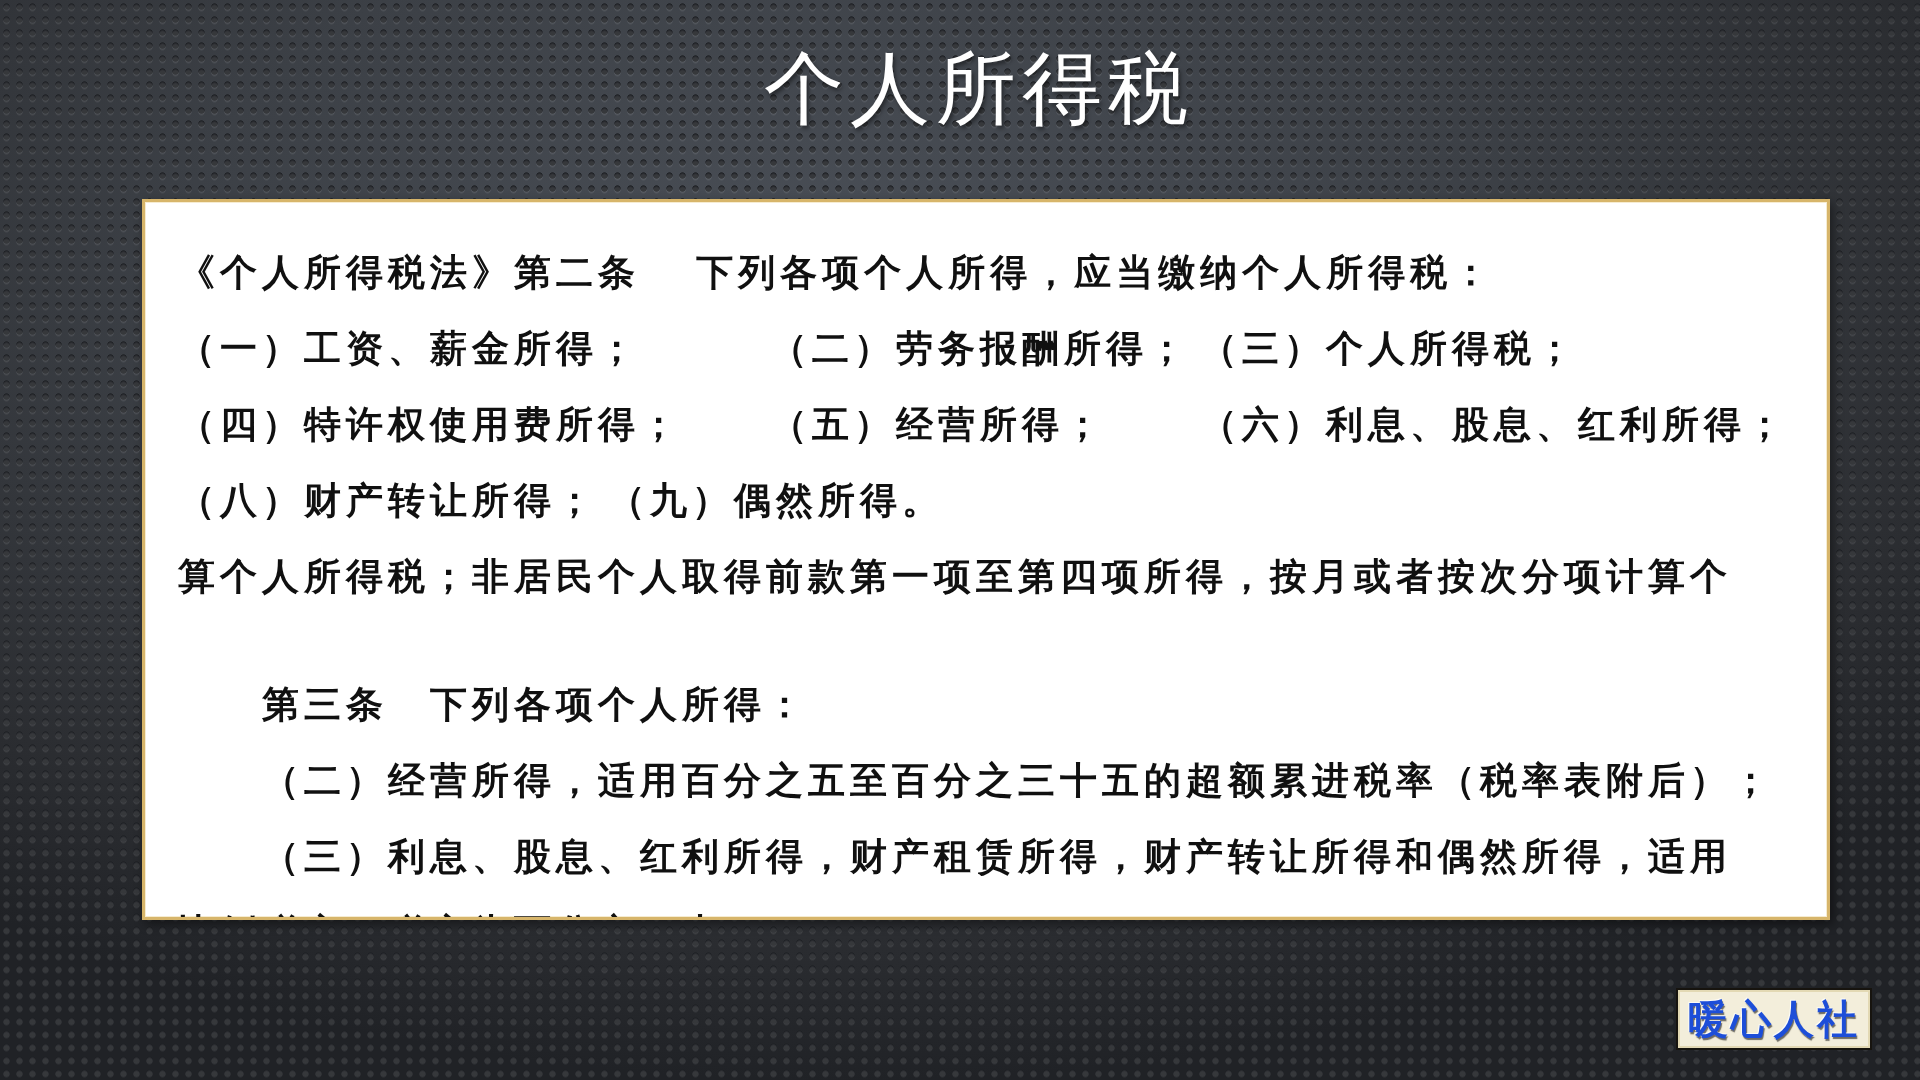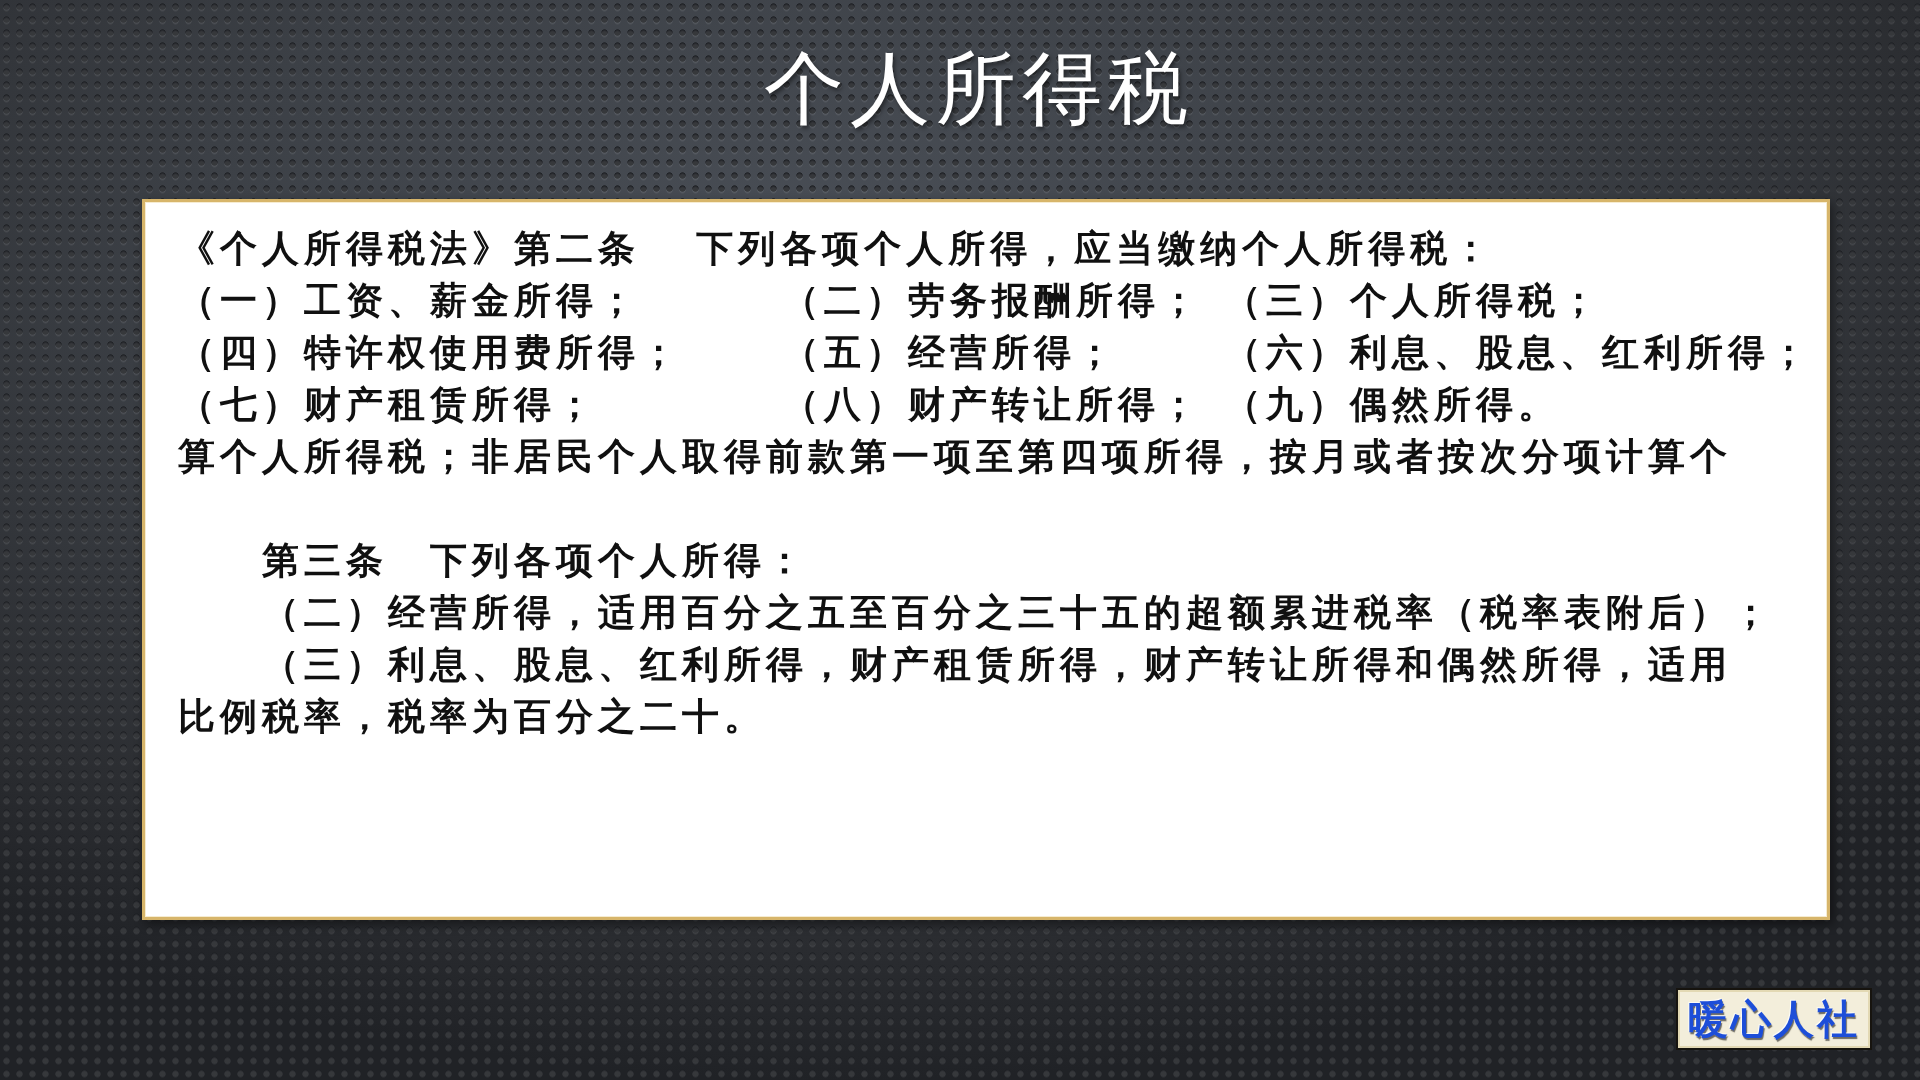--- a/index.html
+++ b/index.html
@@ -29,22 +29,22 @@
     border:3px solid #d7b56a;
     box-shadow:0 0 0 1px #f6ecd2 inset, 3px 4px 10px rgba(0,0,0,0.45);
     padding:21px 30px 0 33px;
     overflow:hidden;
     font-family:"Liberation Serif", serif;
     font-weight:bold;
     color:#101010;
     font-size:37px;
     letter-spacing:5px;
   }
-  .law-line{height:52px; line-height:52px; white-space:nowrap;}
-  .cols{display:flex;gap:12px;}
+  .law-line{height:52px; line-height:52px; white-space:nowrap;margin-top:24px;}
+  .cols{display:flex;}
   .cols .c1{width:592px; flex:0 0 auto;}
   .cols .c2{width:430px; flex:0 0 auto;}
   .cols .c3{flex:1 1 auto;}
   .spacer{height:52px;}
   .badge{
     position:absolute; left:1678px; top:990px; width:192px; height:58px;
     box-sizing:border-box;
     background:#f3eedb;
     border:2px solid #e3d9b4;
     box-shadow:0 0 0 2px #17140f;
@@ -72,21 +72,20 @@
       <span class="c3">（三）个人所得税；</span>
     </div>
 
     <div class="law-line cols">
       <span class="c1">（四）特许权使用费所得；</span>
       <span class="c2">（五）经营所得；</span>
       <span class="c3">（六）利息、股息、红利所得；</span>
     </div>
 
     <div class="law-line cols">
-      <span class="c1">（七）财产租赁所得；</span>
       <span class="c2">（八）财产转让所得；</span>
       <span class="c3">（九）偶然所得。</span>
     </div>
 
     <div class="law-line">算个人所得税；非居民个人取得前款第一项至第四项所得，按月或者按次分项计算个</div>
 
     <div class="spacer"></div>
 
     <div class="law-line">　　第三条　下列各项个人所得：</div>
 

